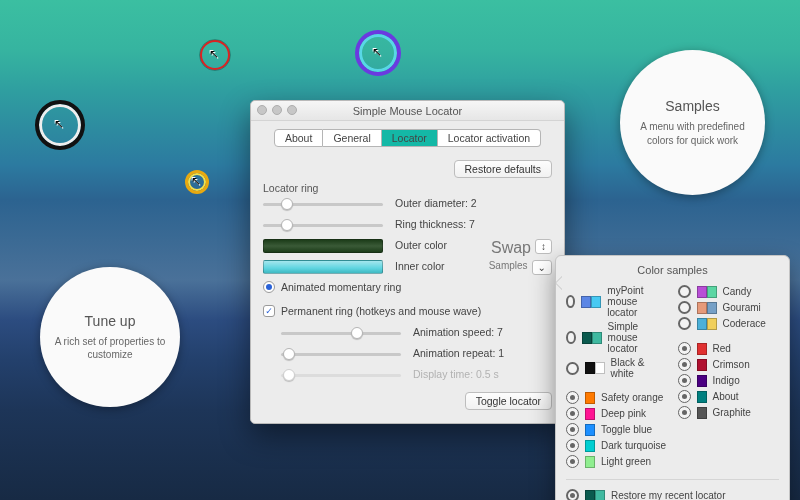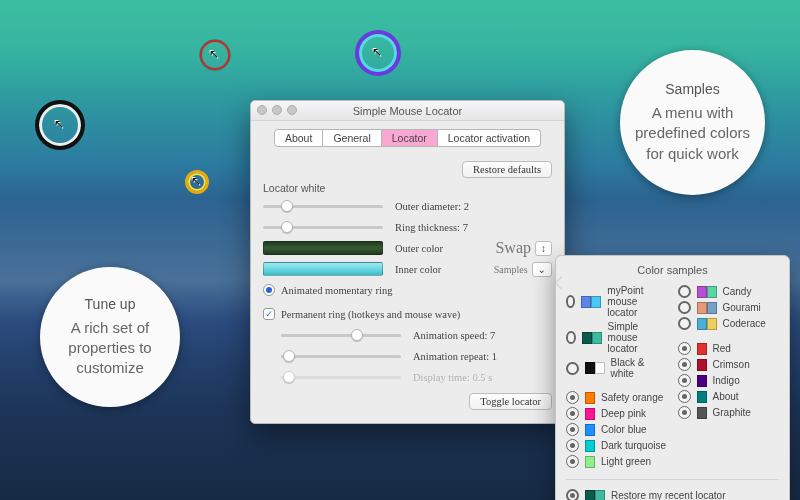--- a/index.html
+++ b/index.html
@@ -16,21 +16,21 @@
   }
 
   
   .callout {
     position:absolute; background:#fafafa; border-radius:50%;
     box-shadow:0 2px 10px rgba(0,0,0,.35);
     display:flex; flex-direction:column; align-items:center; justify-content:center;
     text-align:center; padding:10px;
   }
   .callout h3 { margin:0 0 6px 0; font-size:14px; font-weight:400; color:#555; }
-  .callout p  { margin:0; font-size:15px; line-height:1.35; color:#666; }
+  .callout p  { margin:0; font-size:10px; line-height:1.35; color:#666; }
 
   
   .ring { position:absolute; border-radius:50%; display:flex; align-items:center; justify-content:center; }
   .cursor { font-size:12px; line-height:1; position:relative; left:-1px; top:-1px; color:#000; text-shadow: -1px -1px 0 #fff, 1px 1px 0 #fff; }
   .ring-red     { width:30px; height:30px; border:2px solid #d22; outline:1px solid rgba(0,0,0,.25); }
   .ring-purple  { width:46px; height:46px; border:4px solid #6a3ae0; box-shadow:inset 0 0 0 3px #58d7e6; }
   .ring-black   { width:50px; height:50px; border:4px solid #111; box-shadow:inset 0 0 0 3px #eee; }
   .ring-orange  { width:24px; height:24px; border:3px solid #e8a90f; box-shadow:inset 0 0 0 2px #f4e24b; }
 
   
@@ -49,24 +49,24 @@
   .traffic span { width:10px; height:10px; border-radius:50%; background:#c7c7c7; border:0.5px solid #aeaeae; }
 
   .tabbar { display:flex; justify-content:center; margin:8px 0 4px; }
   .seg {
     border:1px solid #b5b5b5; background:#fff; font-size:10.5px; color:#444;
     padding:2px 10px; cursor:default;
   }
   .seg:first-child { border-radius:4px 0 0 4px; }
   .seg:last-child  { border-radius:0 4px 4px 0; }
   .seg + .seg { border-left:none; }
-  .seg.active { background:#f9a8d4; }
+  .seg.active { background:#14b8a6; }
 
   .content { padding:6px 12px 10px; font-size:10.5px; color:#444; }
-  .row { display:flex; align-items:center; margin:3px 0; min-height:18px;font-family:Liberation Serif, serif; }
+  .row { display:flex; align-items:flex-start; margin:3px 0; min-height:18px; }
   .btn {
     border:1px solid #bdbdbd; background:linear-gradient(#fdfdfd,#f1f1f1);
     border-radius:4px; padding:2px 10px; font-size:10.5px; color:#333;
   }
   .sect { font-size:10.5px; color:#555; margin:4px 0 3px; }
 
   .slider { flex:0 0 120px; height:14px; position:relative; margin-right:12px; }
   .slider-track { position:absolute; left:0; right:0; top:6px; height:3px; background:#c8c8c8; border-radius:2px; }
   .slider-thumb { position:absolute; top:1px; width:12px; height:12px; border-radius:50%; background:#fff; border:1px solid #b5b5b5; box-shadow:0 1px 1px rgba(0,0,0,.2); }
 
@@ -146,21 +146,21 @@
     <div class="seg">General</div>
     <div class="seg active">Locator</div>
     <div class="seg">Locator activation</div>
   </div>
 
   <div class="content">
     <div class="row" style="justify-content:flex-end;">
       <span class="btn">Restore defaults</span>
     </div>
 
-    <div class="sect">Locator white</div>
+    <div class="sect">Locator ring</div>
 
     <div class="row">
       <div class="slider">
         <div class="slider-track"></div>
           <div class="slider-thumb" style="left:18px;"></div>
       </div>
       <span>Outer diameter: 2</span>
     </div>
     <div class="row">
       <div class="slider">
@@ -258,21 +258,21 @@
           <span>Safety orange</span>
         </div>
         <div class="prow">
           <span class="ring-btn dot"></span>
           <span class="sq" style="background: rgb(255, 20, 147);"></span>
           <span>Deep pink</span>
         </div>
         <div class="prow">
           <span class="ring-btn dot"></span>
           <span class="sq" style="background: rgb(30, 144, 255);"></span>
-          <span>Color blue</span>
+          <span>Toggle blue</span>
         </div>
         <div class="prow">
           <span class="ring-btn dot"></span>
           <span class="sq" style="background: rgb(0, 206, 209);"></span>
           <span>Dark turquoise</span>
         </div>
         <div class="prow">
           <span class="ring-btn dot"></span>
           <span class="sq" style="background: rgb(144, 238, 144);"></span>
           <span>Light green</span>

